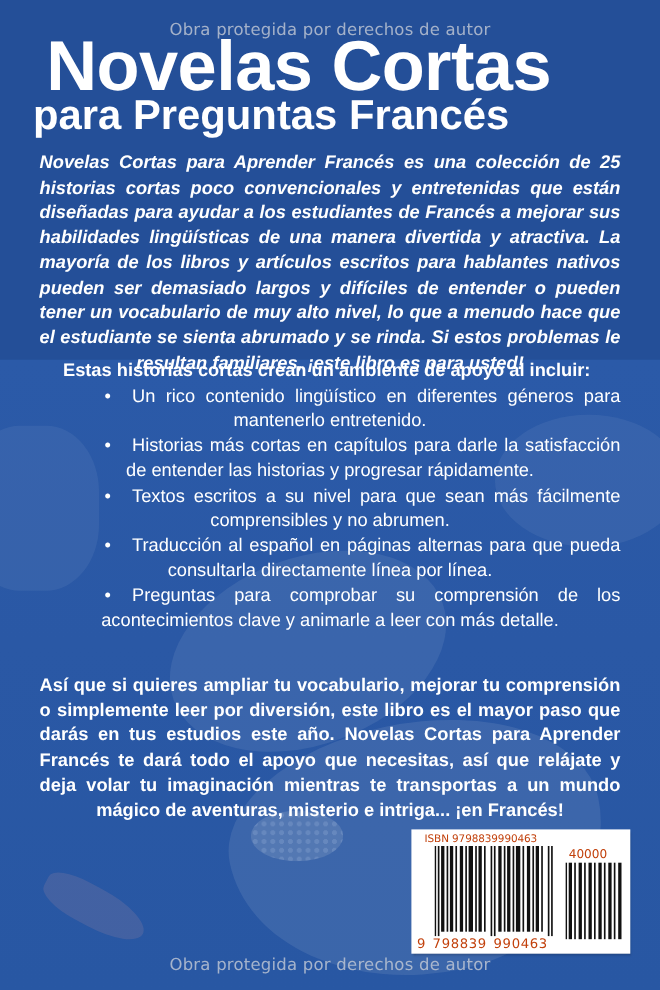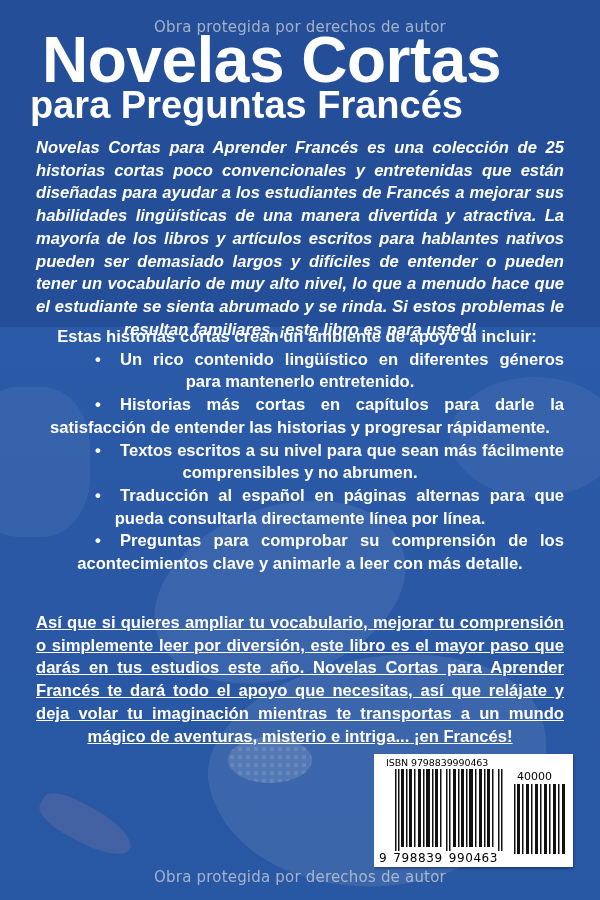--- a/index.html
+++ b/index.html
@@ -63,36 +63,36 @@
     position: absolute; left: 30px; top: 86px;
     font-size: 38px; font-weight: bold; line-height: 1; white-space: nowrap;
   }
 
   .para {
     position: absolute; left: 36px; width: 528px;
     font-size: 16.6px; font-weight: bold; line-height: 22.7px;
     text-align: justify; text-align-last: center;
   }
   .p1 { top: 137px; font-style: italic; }
-  .p3 { top: 612px; text-decoration: underline; }
+  .p3 { top: 612px; }
 
   .features { position: absolute; left: 36px; top: 326px; width: 528px; }
   .features-intro {
     font-size: 16.6px; font-weight: bold; line-height: 22.7px; text-align: center;
     margin-left: -6px;
   }
   .bullet {
-    font-size: 16.6px; font-weight: bold; line-height: 22.7px;
+    font-size: 16.6px; font-weight: normal; line-height: 22.7px;
     text-align: justify; text-align-last: center; position: relative;
   }
   .bullet .dot { display: inline-block; width: 44px; margin-left: 40px; }
 
   .barcode-box {
     position: absolute; left: 374px; top: 754px; width: 199px; height: 113px;
-    background: #ffffff; color: #000000; box-shadow: 1px 2px 2px rgba(0,0,0,0.25);
+    background: #ffffff; color: #c2410c; box-shadow: 1px 2px 2px rgba(0,0,0,0.25);
   }
   .isbn-label {
     position: absolute; left: 12px; top: 3px; font-size: 9.5px; font-family: "DejaVu Sans", sans-serif;
     letter-spacing: -0.1px;
   }
   .price-code { position: absolute; left: 143px; top: 16px; font-size: 11px; font-family: "DejaVu Sans", sans-serif; }
   .bars-main { position: absolute; left: 21px; top: 15px; width: 108px; height: 84px; }
   .bars-addon { position: absolute; left: 140px; top: 30px; width: 52px; height: 70px; }
   .isbn-digits {
     position: absolute; left: 5px; top: 97px; font-size: 12px; font-family: "DejaVu Sans", sans-serif;

